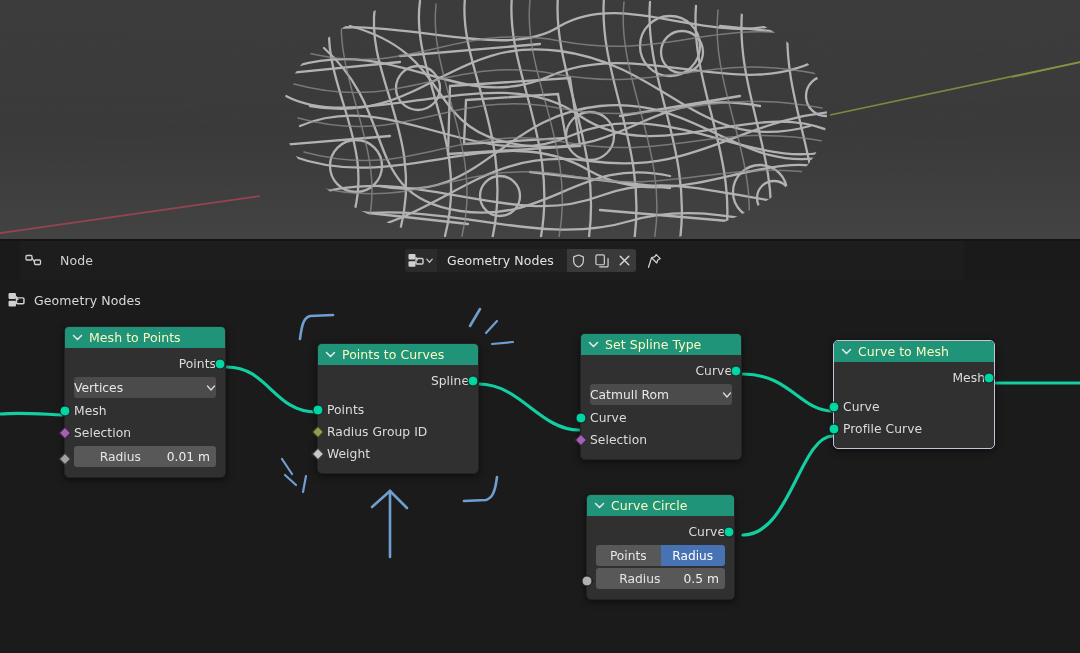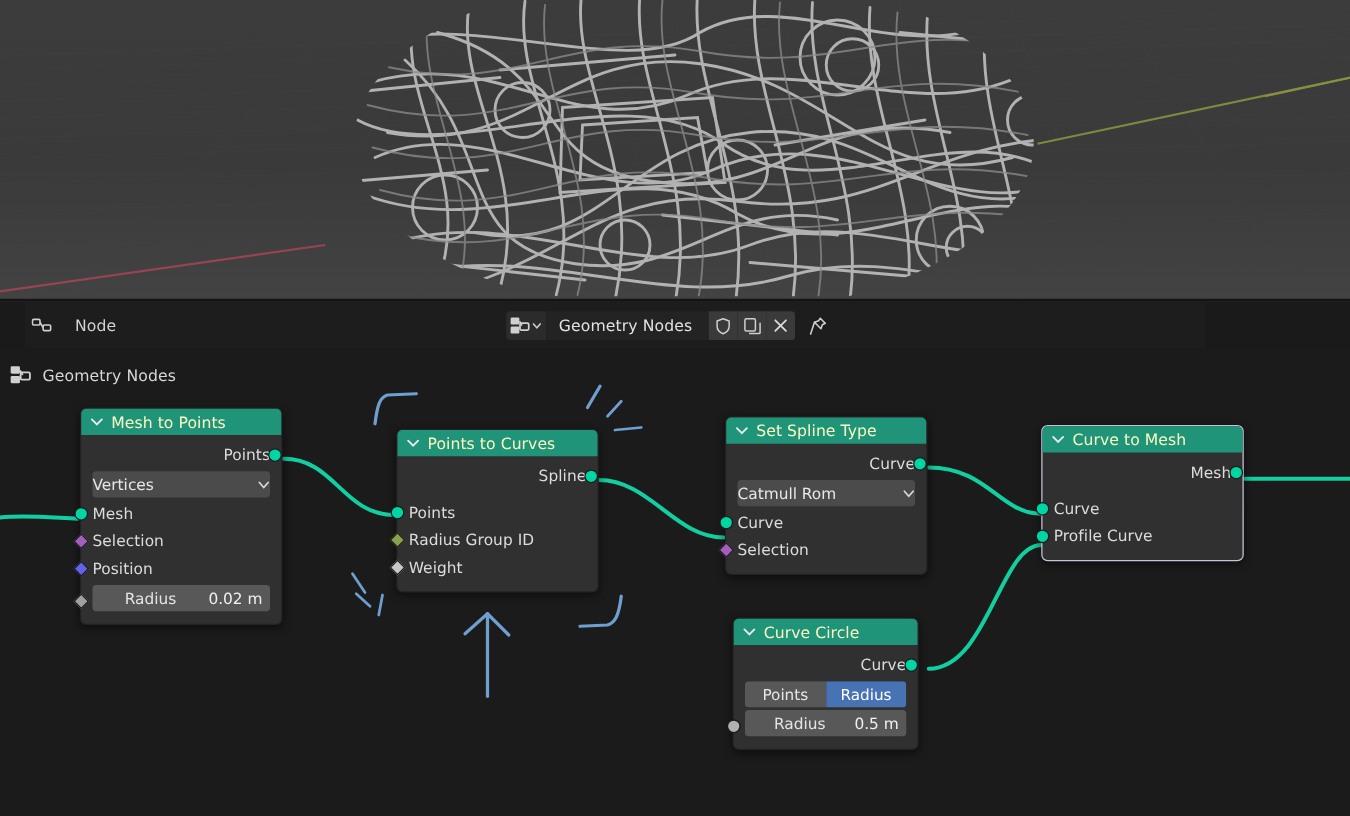--- a/index.html
+++ b/index.html
@@ -356,33 +356,27 @@
             <span class="sock-circle" style="background:#00d6a3;display:block"></span>
           </span>
           <span class="row-label">Mesh</span>
         </div>
         <div class="row">
           <span class="sock sock-wrap-left">
             <span class="sock-diamond" style="background:#a45fbb;display:block;position:relative;left:0;top:0;transform:rotate(45deg)"></span>
           </span>
           <span class="row-label">Selection</span>
         </div>
-        <div class="row">
-          <span class="sock sock-wrap-left">
-            <span class="sock-diamond" style="background:#6363ea;display:block;position:relative;left:0;top:0;transform:rotate(45deg)"></span>
-          </span>
-          <span class="row-label">Position</span>
-        </div>
         <div style="position:relative">
           <span class="sock" style="left:0;top:13px">
             <span class="sock-diamond" style="background:#a1a1a1;display:block;position:relative;left:0;top:0;transform:rotate(45deg)"></span>
           </span>
           <div class="widget value">
             <span class="w-name">Radius</span>
-            <span class="w-val">0.02 m</span>
+            <span class="w-val">0.01 m</span>
           </div>
         </div>
       </div>
     </div>
 
     <div class="node" style="left:317px;top:64px;width:162px">
       <div class="node-header">
         <svg width="11" height="9" viewBox="0 0 11 9">
           <path d="M1.5 2.5 L5.5 6.5 L9.5 2.5" fill="none" stroke="#eaeaea" stroke-width="1.5" stroke-linecap="round"></path>
         </svg>

